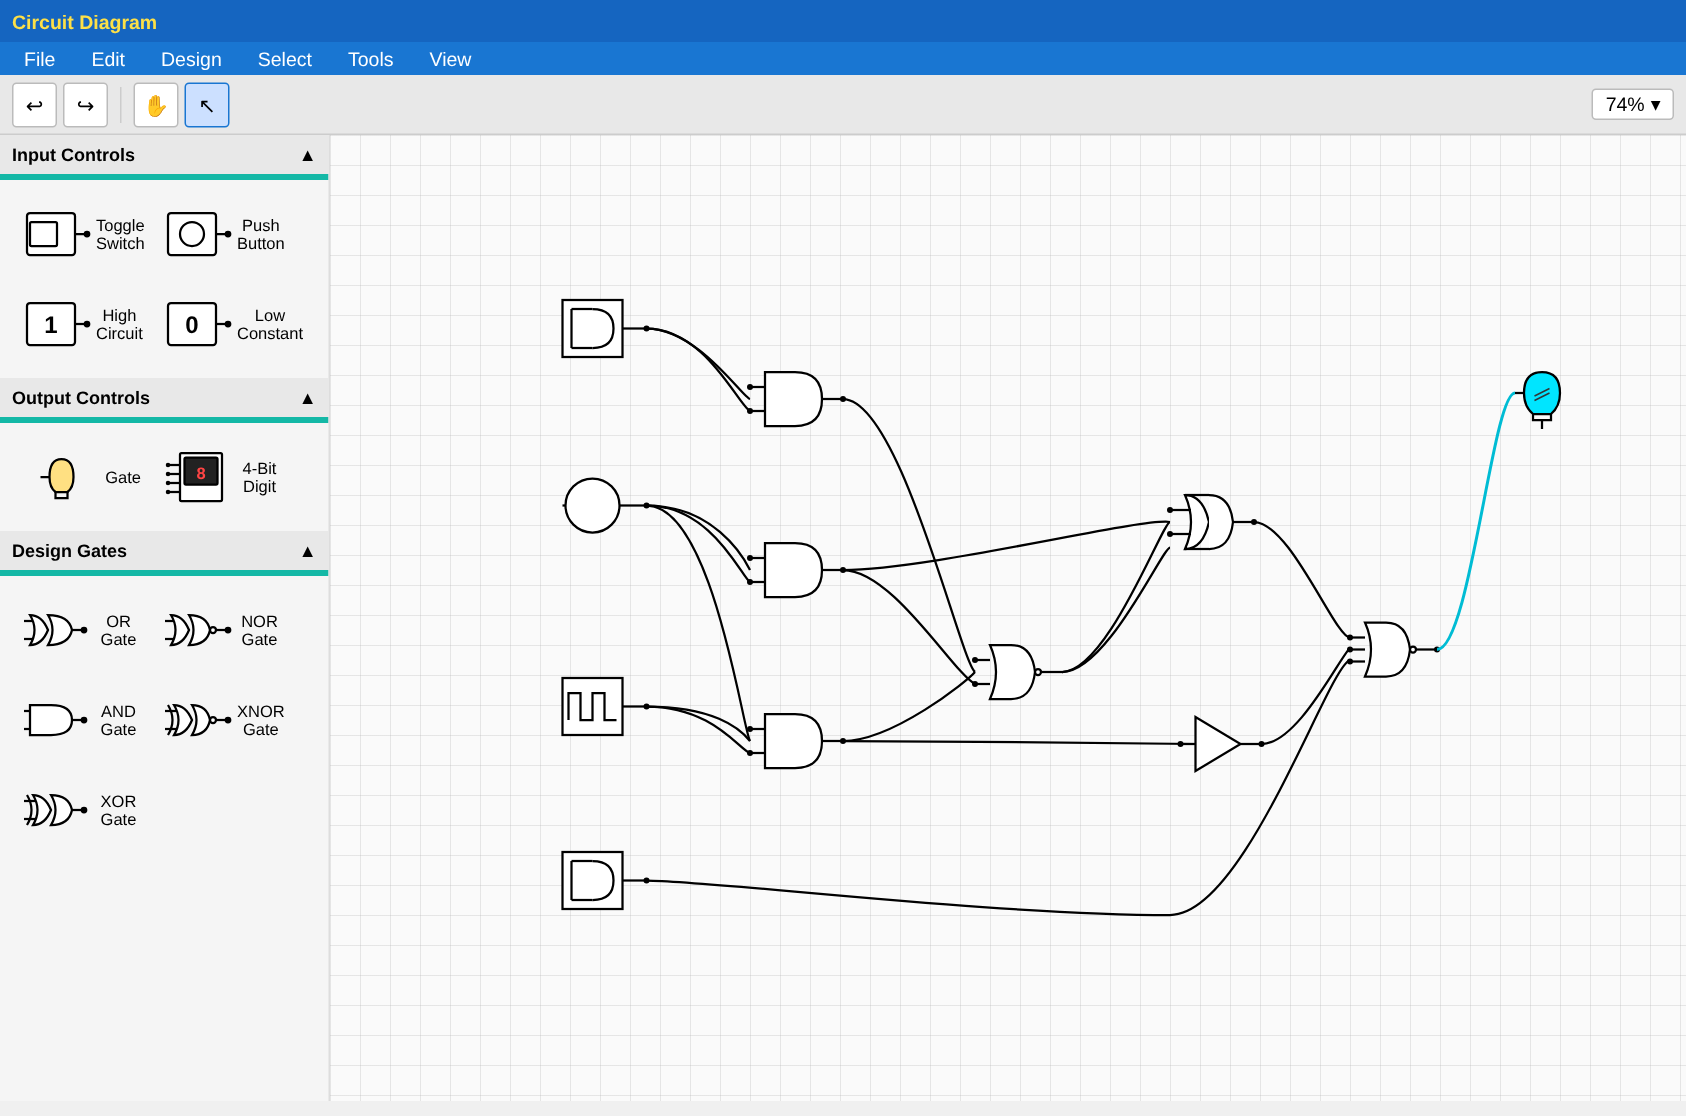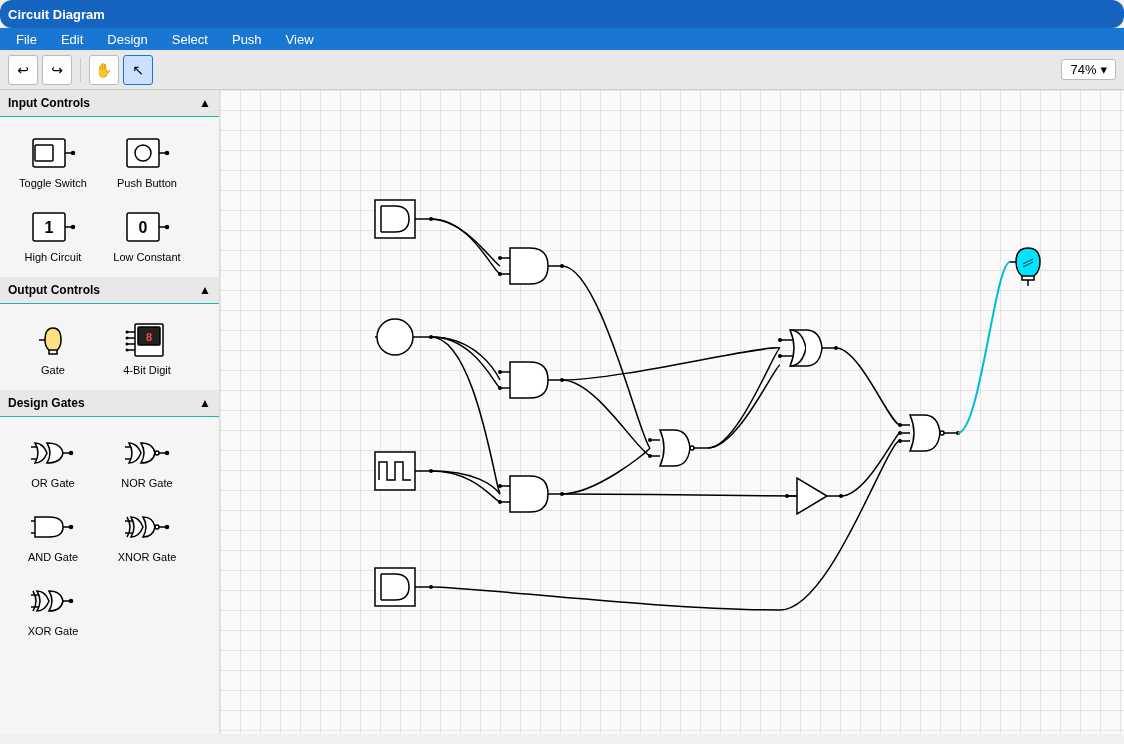--- a/index.html
+++ b/index.html
@@ -1,28 +1,27 @@
 <!DOCTYPE html>
 <html><head>
   <meta charset="utf-8">
   <style>
     * { margin: 0; padding: 0; box-sizing: border-box; }
     body { font-family: 'Segoe UI', Arial, sans-serif; font-size: 12px; background: #f0f0f0; overflow: hidden; width: 1124px; height: 744px; }
 
     
     #titlebar {
       background: #1565c0;
-      color: #ffffff;
+      color: #fde047;
       height: 28px;
       display: flex;
       align-items: center;
       padding: 0 8px;
       font-size: 13px;
       font-weight: bold;
-      border-radius: 12px;
     }
 
     
     #menubar {
       background: #1976d2;
       color: white;
       height: 22px;
       display: flex;
       align-items: center;
       padding: 0 4px;
@@ -79,32 +78,32 @@
       border-right: 1px solid #ddd;
       overflow-y: auto;
       overflow-x: hidden;
       position: relative;
     }
 
     .section-header {
       display: flex; align-items: center; justify-content: space-between;
       padding: 6px 8px;
       background: #e8e8e8;
-      border-bottom: 1px solid #14b8a6;
+      border-bottom: 4px solid #14b8a6;
       cursor: pointer;
       font-size: 12px;
       font-weight: bold;
     }
     .section-content {
       display: flex; flex-wrap: wrap;
       padding: 8px;
       gap: 4px;
     }
     .component-item {
-      display: flex; flex-direction: column; align-items: center;
+      display: flex; flex-direction: row; align-items: center;
       width: 90px; padding: 6px 4px;
       cursor: pointer;
       border-radius: 3px;
     }
     .component-icon {
       width: 60px; height: 44px;
       display: flex; align-items: center; justify-content: center;
       position: relative;
     }
     .component-label {
@@ -136,21 +135,21 @@
 
 <div id="titlebar">
   <span>Circuit Diagram</span>
 </div>
 
 <div id="menubar">
   <span class="menu-item">File</span>
   <span class="menu-item">Edit</span>
   <span class="menu-item">Design</span>
   <span class="menu-item">Select</span>
-  <span class="menu-item">Push</span>
+  <span class="menu-item">Tools</span>
   <span class="menu-item">View</span>
 </div>
 
 <div id="toolbar">
   <div class="toolbar-btn">↩</div>
   <div class="toolbar-btn">↪</div>
   <div class="toolbar-sep"></div>
   <div class="toolbar-btn">✋</div>
   <div class="toolbar-btn active">↖</div>
   <div class="zoom-control">

